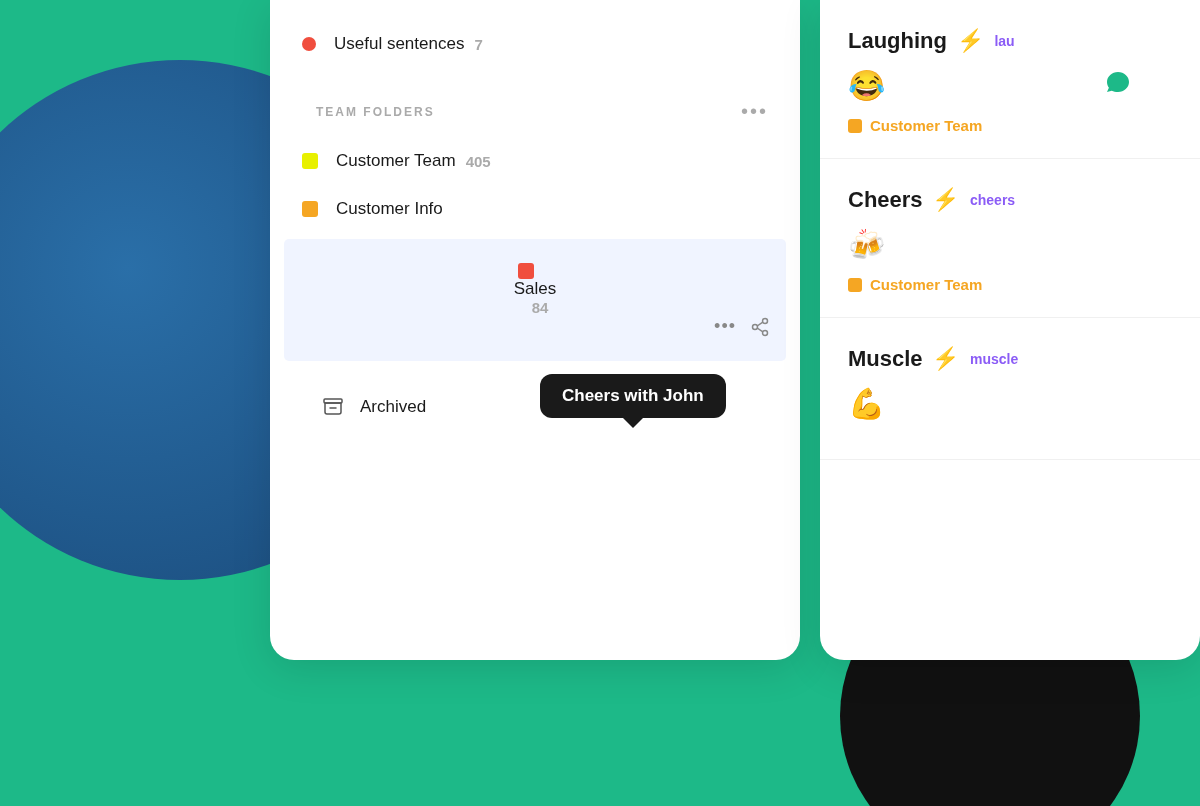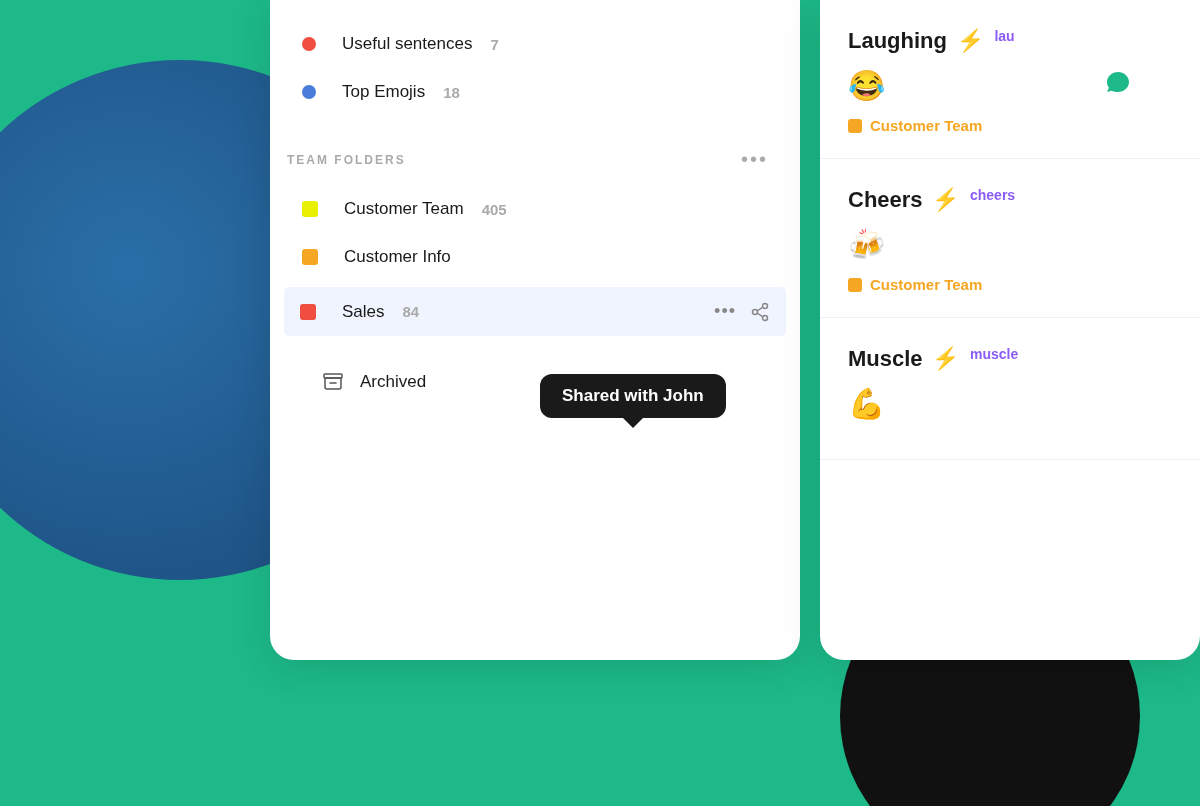--- a/index.html
+++ b/index.html
@@ -56,21 +56,20 @@
       padding: 20px 0 30px 0;
       box-shadow: 0 8px 40px rgba(0,0,0,0.12);
     }
 
     .list-item {
       display: flex;
       align-items: center;
       padding: 14px 32px;
       cursor: pointer;
       position: relative;
-      gap: 8px;
     }
 
     .dot {
       width: 14px;
       height: 14px;
       border-radius: 50%;
       margin-right: 18px;
       flex-shrink: 0;
     }
 
@@ -91,21 +90,21 @@
     }
 
     .section-divider {
       height: 24px;
     }
 
     .section-header {
       display: flex;
       align-items: center;
       justify-content: space-between;
-      padding: 8px 32px 14px 17px;
+      padding: 8px 32px 14px 46px;
     }
 
     .section-title {
       font-size: 12px;
       font-weight: 700;
       letter-spacing: 2px;
       color: #aaaaaa;
       text-transform: uppercase;
     }
 
@@ -217,21 +216,21 @@
     .right-card {
       border-bottom: 1px solid #f0f0f0;
       padding: 28px 28px 24px 28px;
     }
 
     .right-card-title {
       font-size: 22px;
       font-weight: 700;
       color: #1a1a1a;
       display: flex;
-      align-items: flex-start;
+      align-items: center;
       gap: 10px;
     }
 
     .shortcut-badge {
       font-size: 14px;
       font-weight: 600;
       color: #8b5cf6;
     }
 
     .lightning {
@@ -289,46 +288,41 @@
 </div>
 
 <div class="left-panel">
 
   <div class="list-item">
     <div class="dot dot-red"></div>
     <span class="item-label">Useful sentences</span>
     <span class="item-count">7</span>
   </div>
 
-  <div class="list-item">
-    <div class="dot dot-blue"></div>
-    <span class="item-label">Top Emojis</span>
-    <span class="item-count">18</span>
-  </div>
 
   <div class="section-divider"></div>
 
   <div class="section-header">
     <span class="section-title">TEAM FOLDERS</span>
     <span class="more-btn">•••</span>
   </div>
 
   <div class="list-item">
     <div class="square-icon sq-yellow-light"></div>
     <span class="item-label">Customer Team</span>
     <span class="item-count">405</span>
   </div>
 
   <div class="list-item">
     <div class="square-icon sq-yellow-orange"></div>
     <span class="item-label">Customer Info</span>
   </div>
 
   <div style="padding: 6px 14px; position: relative;">
-    <div class="sales-row list-item" style="padding: 14px 16px; margin: 0; border-radius: 5px;">
+    <div class="sales-row list-item" style="padding: 24px 16px; margin: 0; border-radius: 5px; flex-direction: column;">
       <div class="square-icon sq-red"></div>
       <span class="item-label">Sales</span>
       <span class="item-count">84</span>
       <div class="row-actions">
         <span class="action-dots">•••</span>
         <svg class="share-icon" viewBox="0 0 20 20" fill="none" xmlns="http://www.w3.org/2000/svg">
           <circle cx="15" cy="4" r="2.5" stroke="#888" stroke-width="1.5"></circle>
           <circle cx="15" cy="16" r="2.5" stroke="#888" stroke-width="1.5"></circle>
           <circle cx="5" cy="10" r="2.5" stroke="#888" stroke-width="1.5"></circle>
           <line x1="7.2" y1="9" x2="12.8" y2="5.2" stroke="#888" stroke-width="1.5"></line>
@@ -343,21 +337,21 @@
       <rect x="2" y="4" width="18" height="4" rx="1" stroke="#555" stroke-width="1.5"></rect>
       <path d="M3 8h16v9a2 2 0 01-2 2H5a2 2 0 01-2-2V8z" stroke="#555" stroke-width="1.5"></path>
       <line x1="8" y1="13" x2="14" y2="13" stroke="#555" stroke-width="1.5" stroke-linecap="round"></line>
     </svg>
     <span class="item-label">Archived</span>
   </div>
 
 </div>
 
 <div class="tooltip-container">
-  <div class="tooltip">Shared with John</div>
+  <div class="tooltip">Cheers with John</div>
 </div>
 
 <div class="right-panel">
 
   <div class="right-card">
     <div class="right-card-title">
       <span>Laughing</span>
       <span class="lightning">⚡</span>
       <span class="shortcut-badge">lau</span>
     </div>

